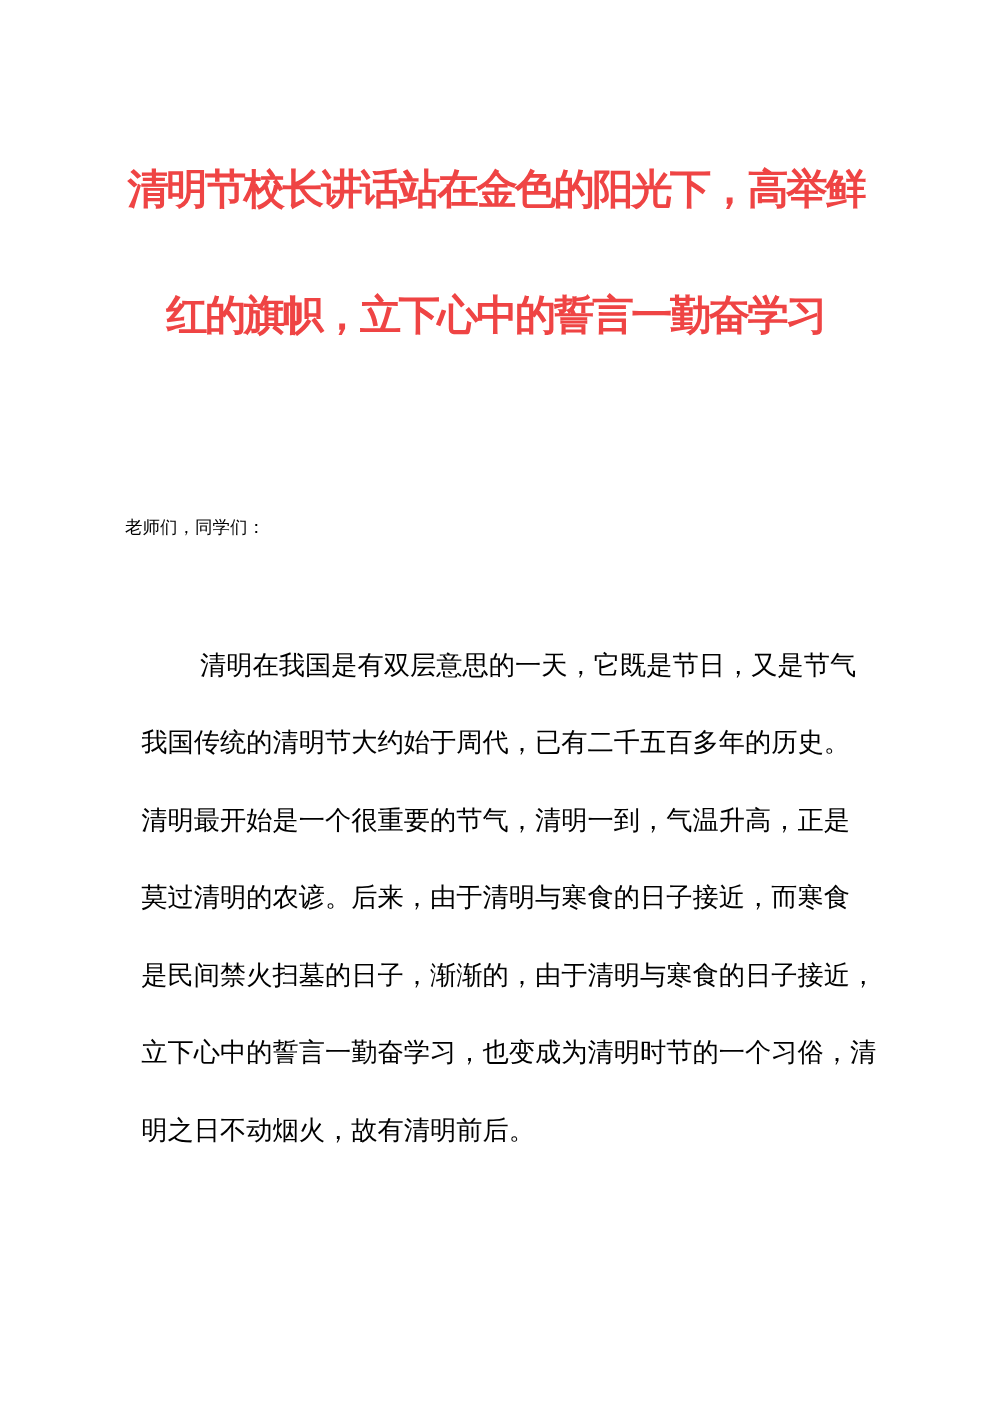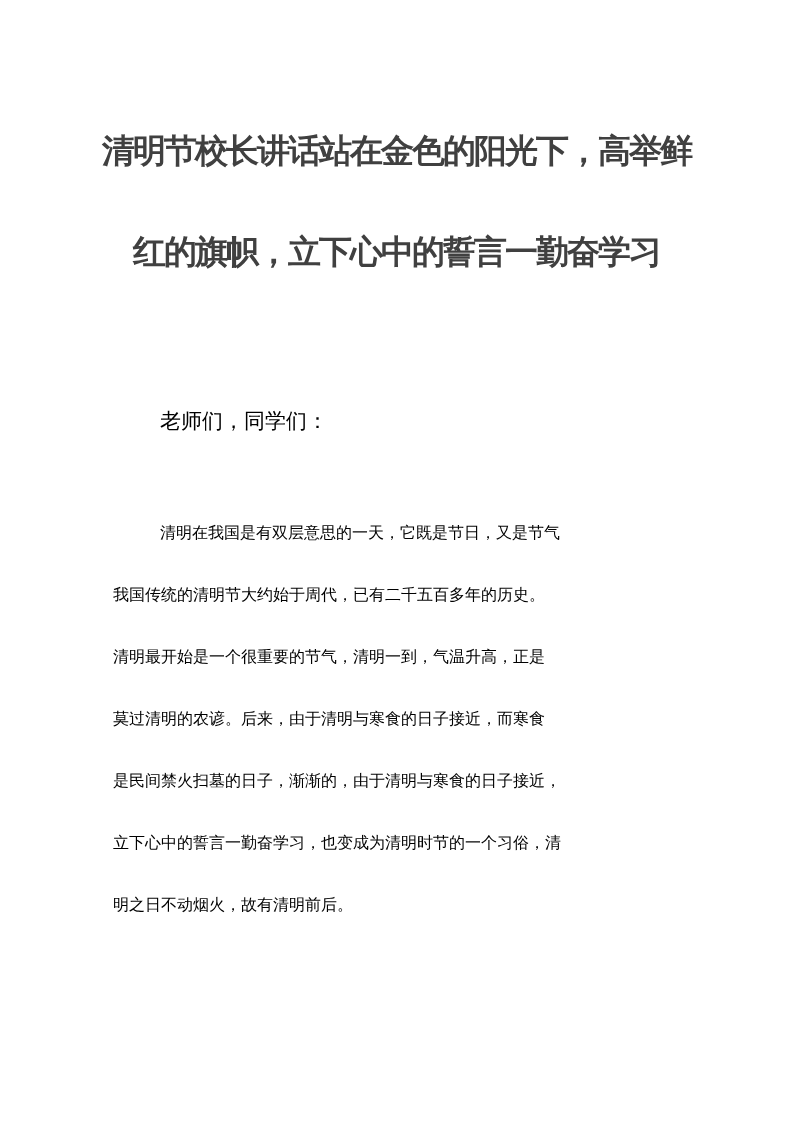--- a/index.html
+++ b/index.html
@@ -16,39 +16,39 @@
     overflow: hidden;
   }
   .doc-title {
     margin-top: 100px;
     padding: 0 52px;
     text-align: center;
     font-weight: bold;
     font-size: 33px;
     letter-spacing: -2px;
     line-height: 101px;
-    color: #404040;
+    color: #ef4444;
   }
   .title-line {
     white-space: nowrap;
   }
   .salutation {
     margin-top: 88px;
-    padding-left: 113px;
+    padding-left: 53px;
     padding-right: 111px;
-    font-size: 21px;
+    font-size: 14px;
     line-height: 62px;
     text-indent: 47px;
     font-weight: normal;
   }
   .body-para {
     margin-top: 50px;
     padding-left: 113px;
     padding-right: 111px;
-    font-size: 16px;
+    font-size: 21px;
     line-height: 62px;
     font-weight: normal;
   }
   .body-line {
     white-space: nowrap;
   }
   .body-line.indent {
     text-indent: 47px;
   }
 </style>

